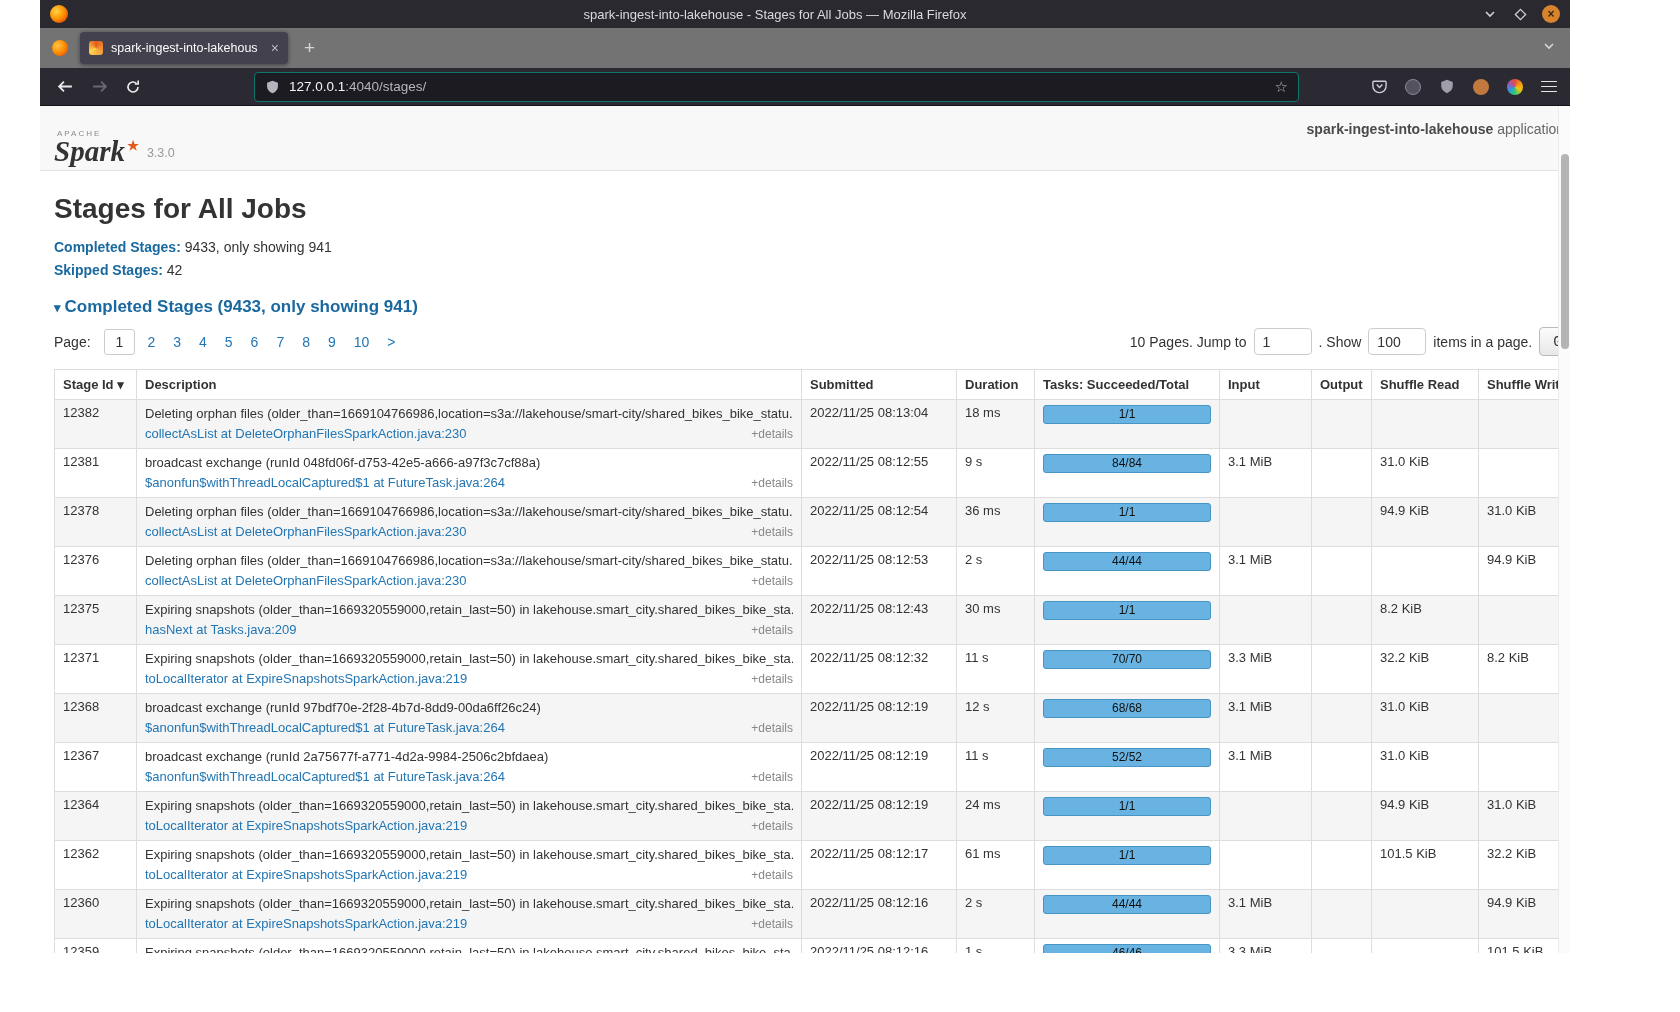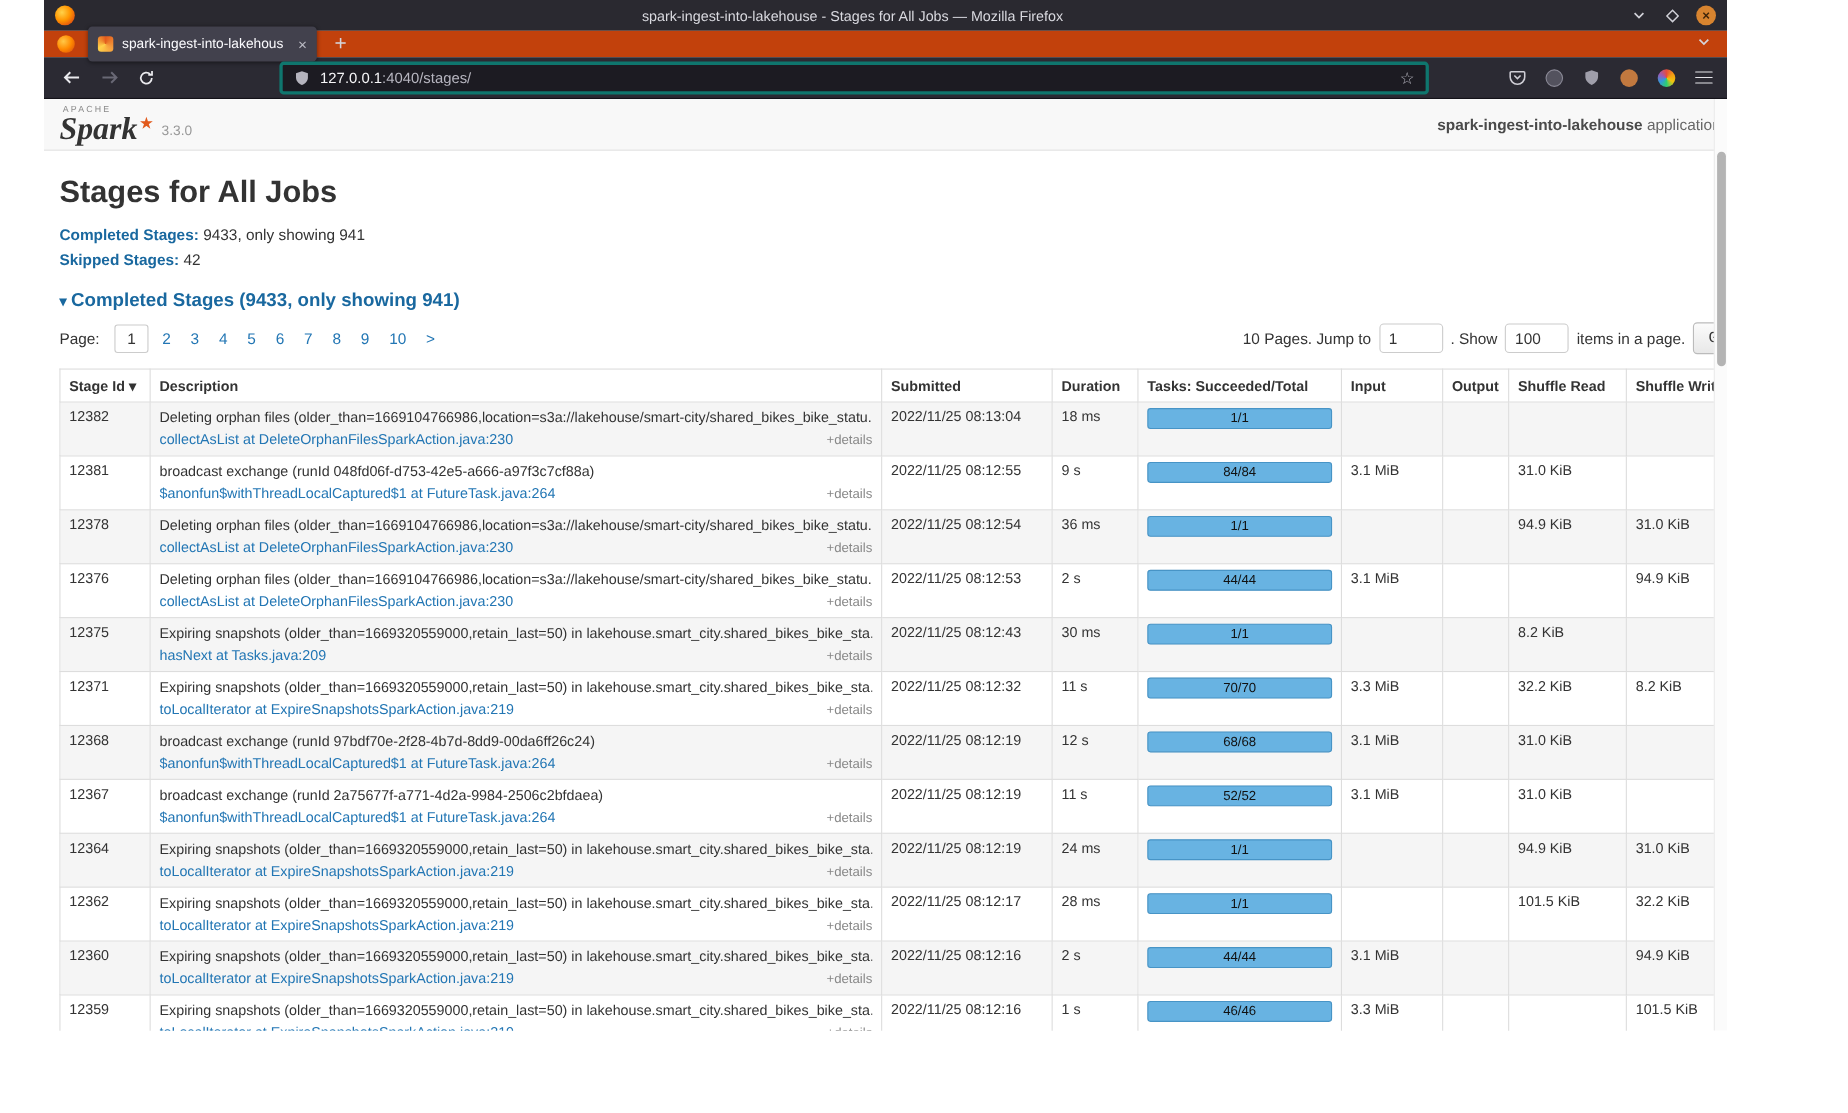--- a/index.html
+++ b/index.html
@@ -11,40 +11,40 @@
   .titlebar { height:28px; background:#2a2930; display:flex; align-items:center; padding:0 10px; }
   .ff-logo { width:18px; height:18px; border-radius:50%; flex:none;
     background:radial-gradient(circle at 35% 35%, #ffd24a 0%, #ff9500 45%, #e3540e 78%, #b5330a 100%); }
   .win-title { flex:1; text-align:center; color:#d9d9df; font-size:13px; white-space:nowrap; overflow:hidden; }
   .win-controls { display:flex; align-items:center; gap:14px; flex:none; }
   .wc-btn { width:16px; height:16px; display:flex; align-items:center; justify-content:center; color:#cfcfd6; }
   .wc-close { width:18px; height:18px; border-radius:50%; background:#d8842f; color:#40260a;
     font-size:12px; line-height:18px; text-align:center; font-weight:bold; }
 
   
-  .tabbar { height:24px; background:#c2410c; display:flex; align-items:center; padding:0 10px; }
+  .tabbar { height:40px; background:#737373; display:flex; align-items:center; padding:0 10px; }
   .ffview { width:20px; height:20px; margin-right:10px; border-radius:4px; flex:none;
     display:flex; align-items:center; justify-content:center; }
   .ffview-dot { width:16px; height:16px; border-radius:50%;
     background:radial-gradient(circle at 35% 35%, #ffc847 0%, #ff8a00 50%, #d4420e 100%); }
   .tab { height:32px; width:208px; background:#42414d; border-radius:4px; display:flex; align-items:center;
     gap:8px; padding:0 9px; color:#fbfbfe; font-size:12.5px; box-shadow:0 1px 4px rgba(0,0,0,.45); }
   .tab-favicon { width:14px; height:14px; border-radius:3px; flex:none;
     background:conic-gradient(#e25a1c, #f59d3c, #ffd24a, #e25a1c); }
   .tab-label { flex:1; white-space:nowrap; overflow:hidden; }
   .tab-close { color:#b9b9c2; font-size:14px; flex:none; }
   .newtab { color:#d5d5dc; font-size:19px; margin-left:10px; padding:0 6px; }
   .tab-spacer { flex:1; }
   .alltabs { color:#d5d5dc; margin-right:4px; }
 
   
   .toolbar { height:38px; background:#2b2a33; display:flex; align-items:center; padding:0 12px;
     border-bottom:1px solid #131219; }
   .nav-btn { width:26px; height:26px; display:flex; align-items:center; justify-content:center; margin-right:8px; flex:none; }
-  .urlbar { width:1045px; height:30px; margin-left:100px; background:#1c1b22; border:3px solid #0f766e;
+  .urlbar { width:1045px; height:30px; margin-left:100px; background:#1c1b22; border:1px solid #0f766e;
     border-radius:4px; display:flex; align-items:center; padding:0 10px; gap:9px; flex:none; }
   .url-text { flex:1; font-size:13.5px; white-space:nowrap; overflow:hidden; }
   .url-host { color:#f5f5f7; }
   .url-rest { color:#b6b5bf; }
   .star { color:#b5b4be; font-size:15px; flex:none; }
   .tb-icons { margin-left:auto; display:flex; align-items:center; gap:16px; }
   .tb-ic { width:18px; height:18px; display:flex; align-items:center; justify-content:center; flex:none; }
   .ext-circle1 { width:16px; height:16px; border-radius:50%; background:#53525e; border:1.5px solid #8a8996; }
   .ext-circle3 { width:16px; height:16px; border-radius:50%; background:#c2793f; }
   .ext-circle4 { width:16px; height:16px; border-radius:50%;
@@ -52,21 +52,21 @@
   .hamburger { width:16px; height:12px; display:flex; flex-direction:column; justify-content:space-between; }
   .hamburger span { height:1.8px; background:#e6e5ea; border-radius:1px; }
 
   
   .viewport { position:relative; height:847px; background:#fff; overflow:hidden; }
   .page { position:absolute; left:0; top:0; width:1558px; }
   .scrollbar { position:absolute; right:0; top:0; width:12px; height:100%; background:#fbfbfb; border-left:1px solid #ececec; }
   .scroll-thumb { position:absolute; left:2px; top:48px; width:8px; height:195px; border-radius:4px; background:#b4b4b4; }
 
   
-  .spark-navbar { height:47px; background:#f8f8f8; border-bottom:1px solid #e2e2e2; display:flex; align-items:stretch; }
+  .spark-navbar { height:65px; background:#f8f8f8; border-bottom:1px solid #e2e2e2; display:flex; align-items:stretch; }
   .logo-wrap { display:flex; align-items:flex-end; padding:3px 10px 5px 14px; gap:8px; }
   .apache { font-size:8px; letter-spacing:2px; color:#8a8a8a; margin-left:3px; }
   .sparkword { font-family:"Liberation Serif", serif; font-style:italic; font-weight:bold;
     font-size:29px; line-height:27px; color:#333; position:relative; padding-right:14px; }
   .sparkstar { position:absolute; top:-6px; right:0; font-size:13px; color:#e25a1c; font-style:normal; }
   .version { font-size:12.5px; color:#999; padding-bottom:5px; }
   .nav-items { display:flex; margin-left:18px; }
   .nav-item { padding:0 14px; line-height:46px; font-size:14px; color:#777; white-space:nowrap; }
   .nav-item.active { background:#e5e5e5; color:#555; }
   .app-label { margin-left:auto; padding-right:16px; font-size:14px; color:#666; line-height:46px; white-space:nowrap; }
@@ -497,21 +497,21 @@
   <tr>
     <td>12362</td>
     <td>
       <div class="desc-top">Expiring snapshots (older_than=1669320559000,retain_last=50) in lakehouse.smart_city.shared_bikes_bike_sta...</div>
       <div class="desc-bottom">
         <a href="#" class="stack-link">toLocalIterator at ExpireSnapshotsSparkAction.java:219</a>
         <span class="details">+details</span>
       </div>
     </td>
     <td>2022/11/25 08:12:17</td>
-    <td>28 ms</td>
+    <td>61 ms</td>
     <td class="c-tasks">
       <div class="pbar">
         <div class="pbar-fill" style="width: 100%; background: rgb(104, 179, 226);"></div>
         <div class="pbar-label">1/1</div>
       </div>
     </td>
     <td></td>
     <td></td>
     <td>101.5 KiB</td>
     <td>32.2 KiB</td>

